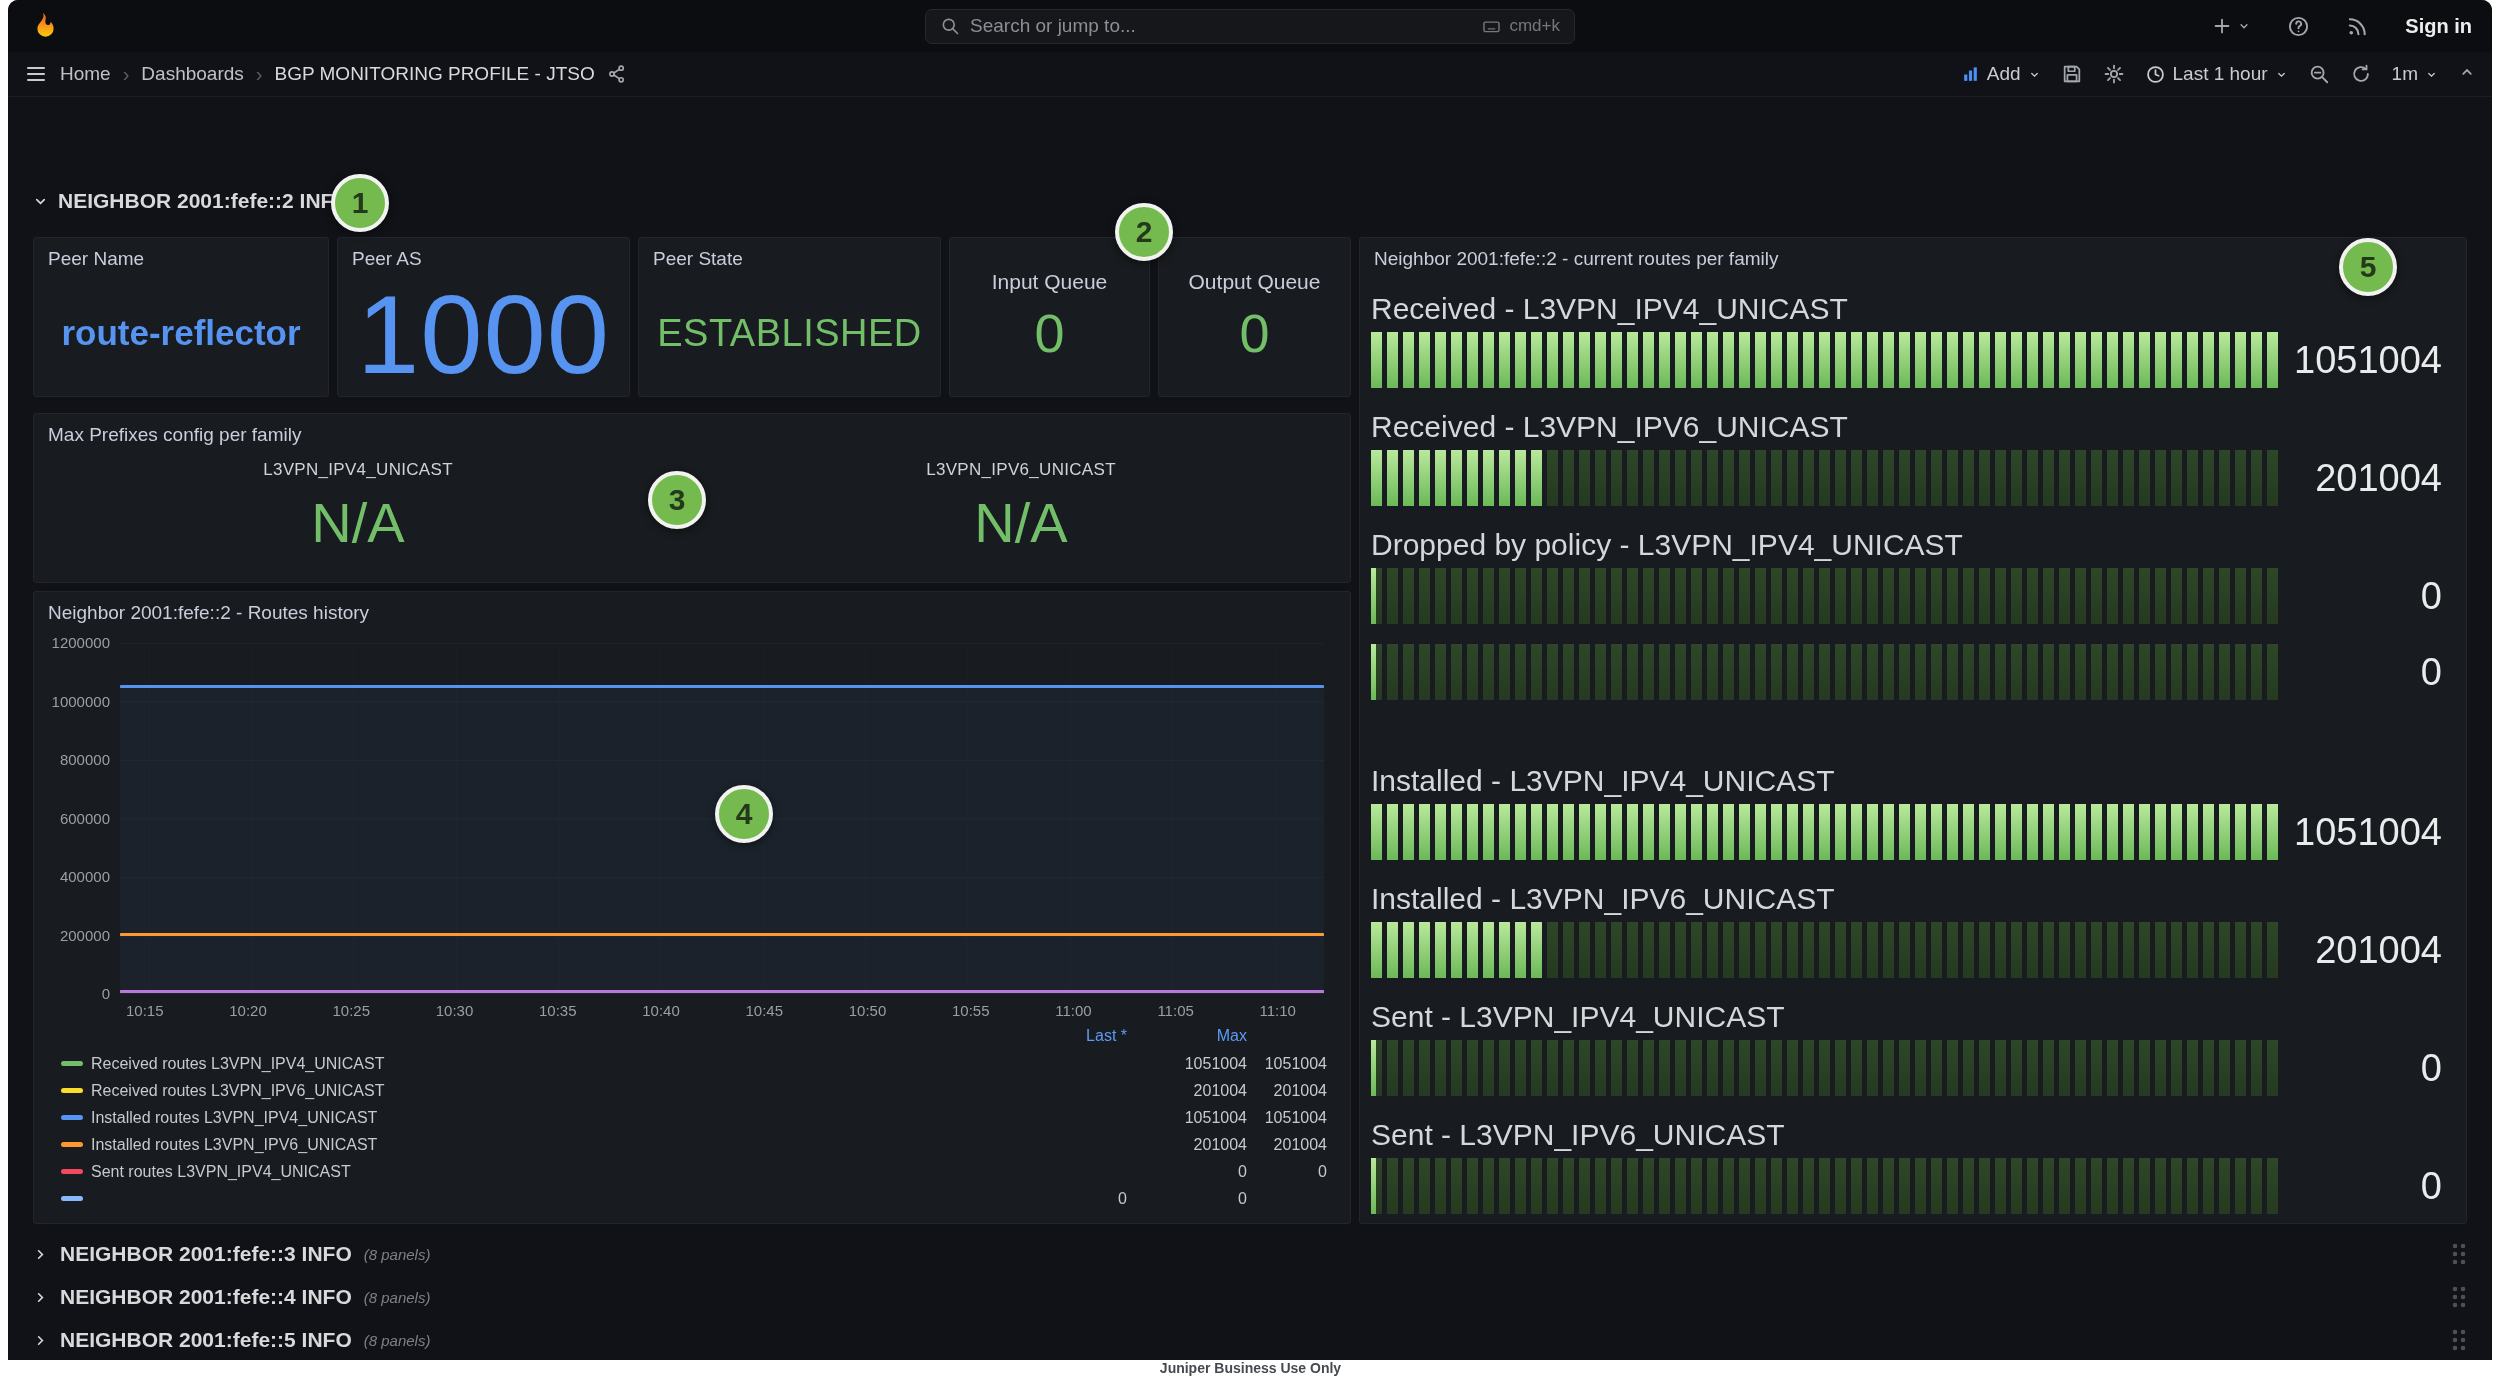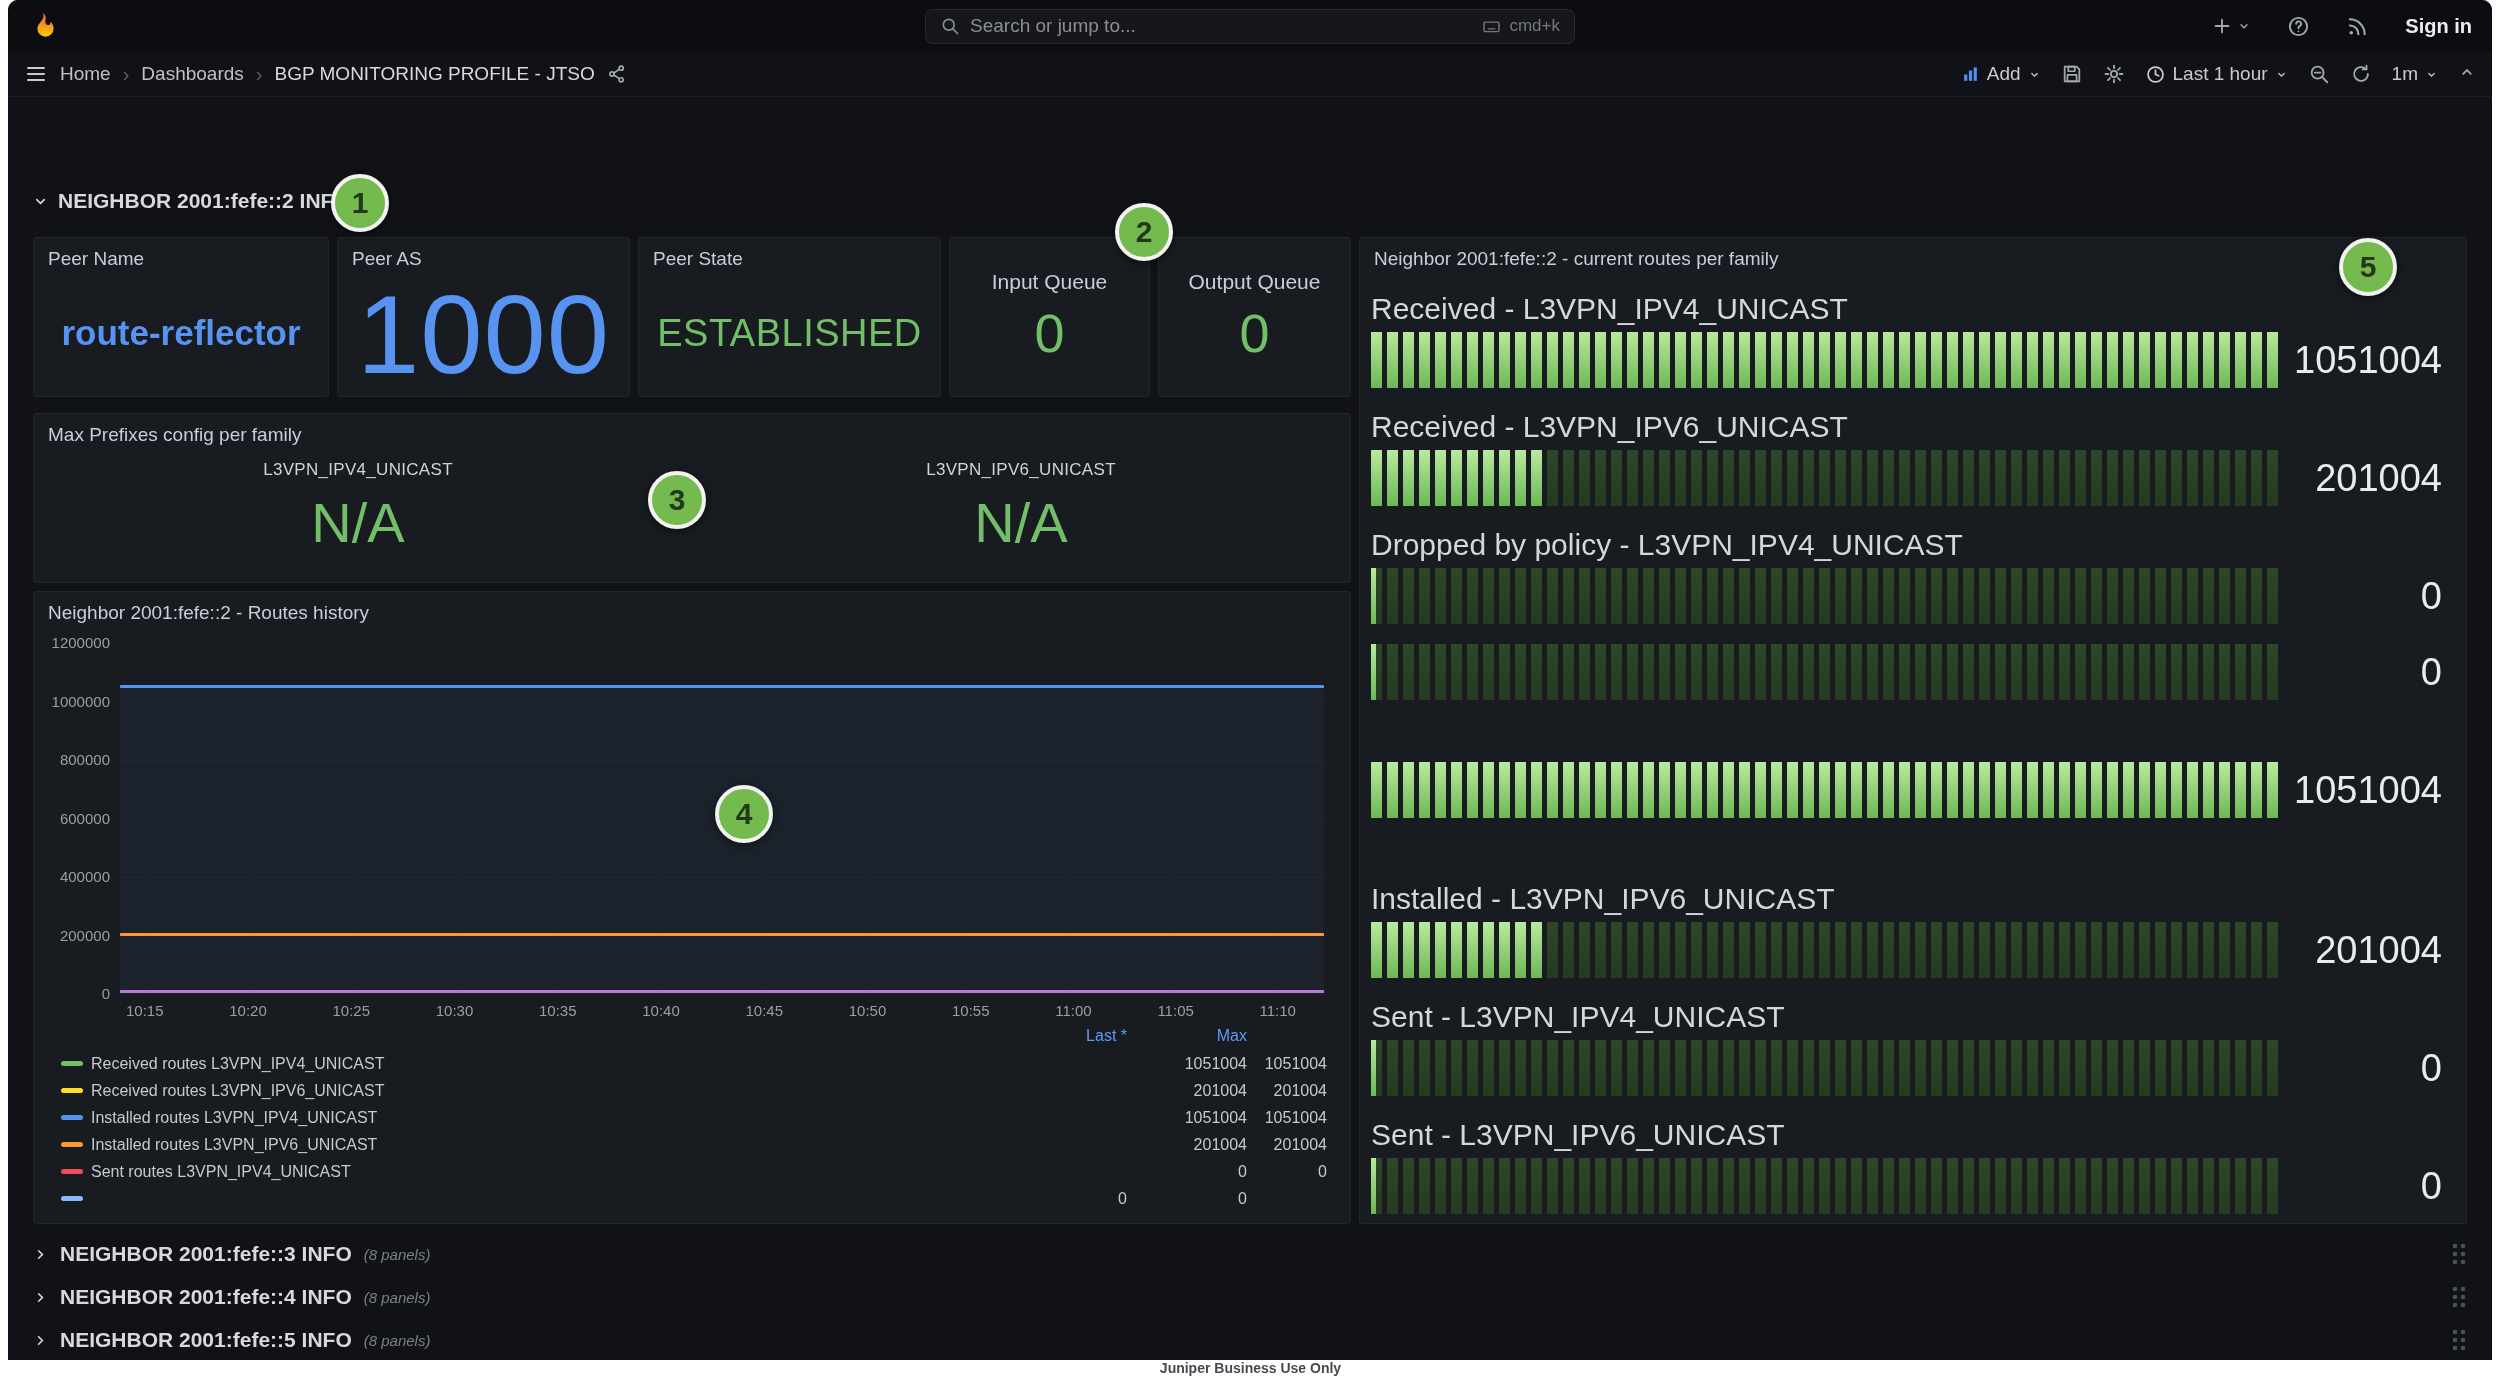--- a/index.html
+++ b/index.html
@@ -441,20 +441,21 @@
           </div>
           <div class="gauge-group">
             <div class="gauge-row">
               <div class="bar-track">
                   <div class="bar-fill" style="width: 0.55%;"></div>
                 </div>
               <div class="gauge-value">0</div>
             </div>
           </div>
           <div class="gauge-group">
+            <div class="gauge-label">Installed - L3VPN_IPV4_UNICAST</div>
             <div class="gauge-row">
               <div class="bar-track">
                   <div class="bar-fill" style="width: 100%;"></div>
                 </div>
               <div class="gauge-value">1051004</div>
             </div>
           </div>
           <div class="gauge-group">
             <div class="gauge-label">Installed - L3VPN_IPV6_UNICAST</div>
             <div class="gauge-row">

